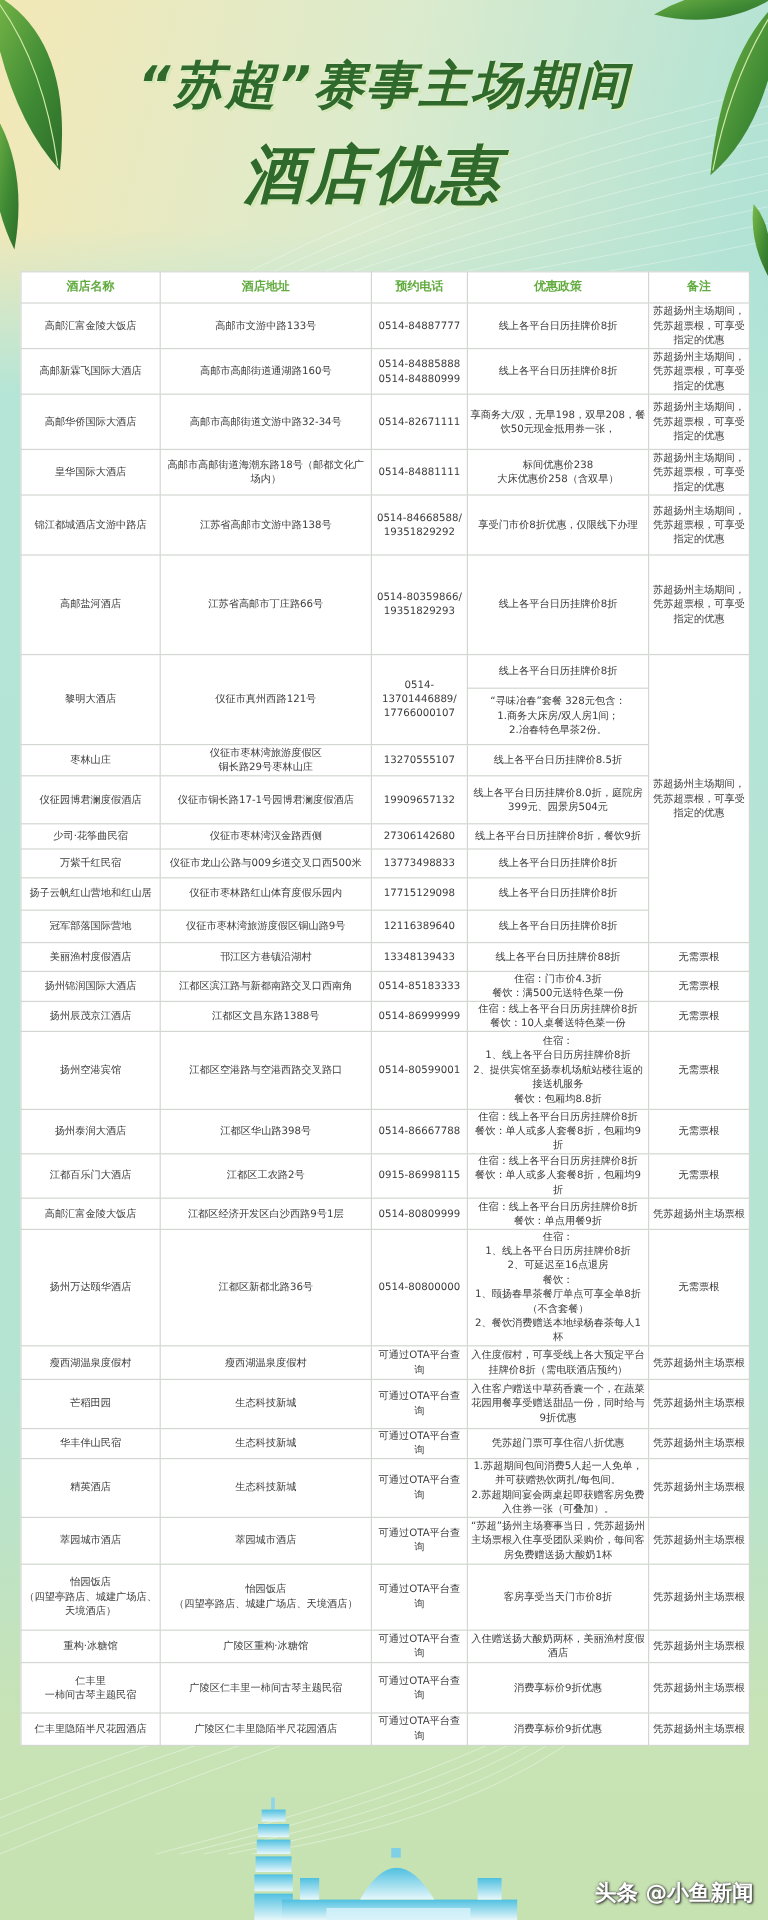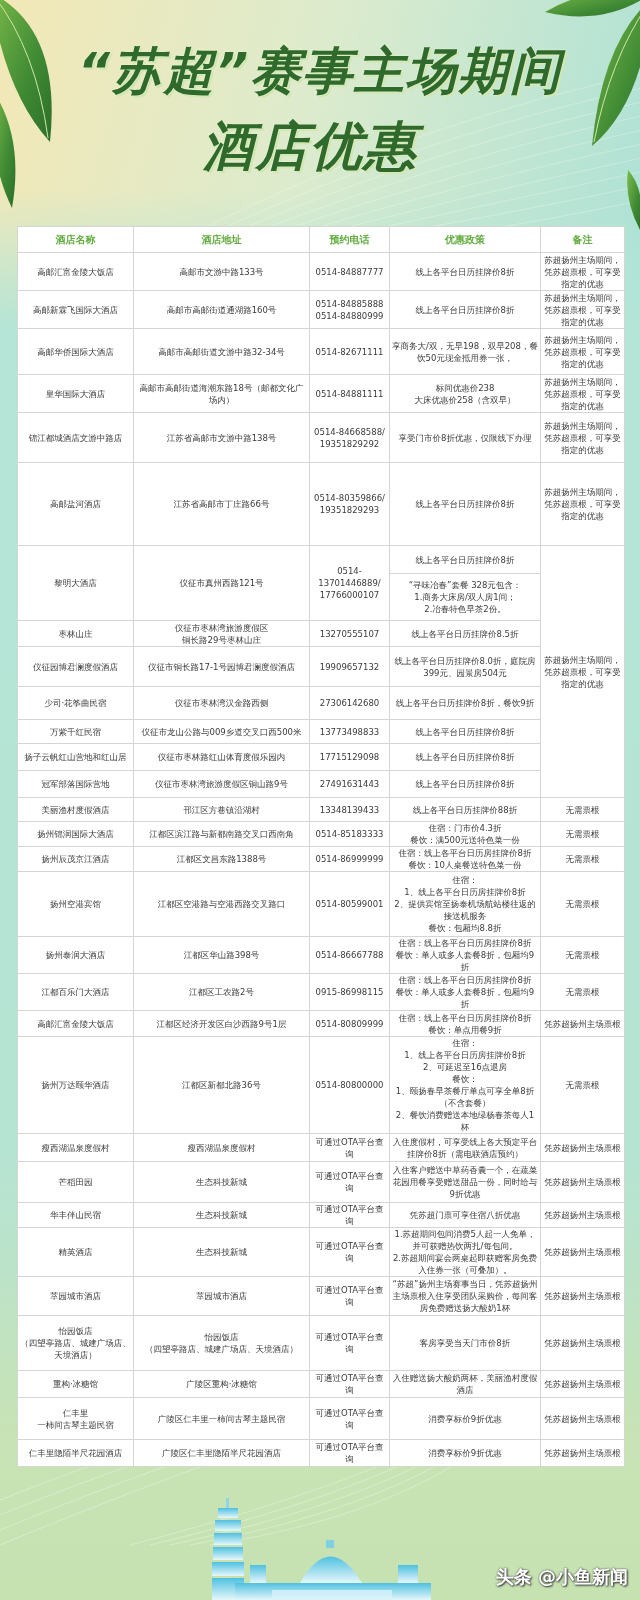--- a/index.html
+++ b/index.html
@@ -10,21 +10,21 @@
       linear-gradient(180deg, rgba(200,228,182,0) 0px, rgba(200,228,182,0) 1280px, #c8e3b5 1440px, #c6e2b1 1600px),
       linear-gradient(180deg, rgba(182,230,216,0) 0px, rgba(182,230,216,0) 190px, #b4e5d7 330px, #b6e4d3 1150px, #bde3c6 1300px),
       linear-gradient(105deg, #f3e8b6 0%, #dcebcd 32%, #abe1d6 68%, #8ed7cf 100%);
   }
   .deco { position:absolute; left:0; top:0; width:640px; height:1600px; pointer-events:none; }
   .title {
     position:absolute; left:0; width:640px; text-align:center;
     color:#2f6a2c; font-weight:900; font-style:italic; white-space:nowrap;
     text-shadow: 0 0 2px #eaf6d6, 2px 2px 0 #cfe6b0;
   }
-  .t1 { top:42px; font-size:50px; line-height:58px; letter-spacing:2px; }
+  .t1 { top:42px; font-size:42px; line-height:58px; letter-spacing:2px; }
   .t2 { top:116px; font-size:52px; line-height:60px; letter-spacing:2px; padding-right:20px; box-sizing:border-box; }
 
   .tbl {
     position:absolute; left:17px; top:226px; width:607px;
     border-collapse:collapse; table-layout:fixed; background:#ffffff;
     font-size:8.5px; line-height:12px; color:#3b3b3b;
   }
   .tbl th, .tbl td {
     border:1px solid #d2d7d2; text-align:center; vertical-align:middle;
     padding:0 2px; white-space:pre-line; overflow:hidden; word-break:break-all;
@@ -199,42 +199,42 @@
 铜长路29号枣林山庄</td>
         <td class="ph">13270555107</td>
         <td>线上各平台日历挂牌价8.5折</td>
       </tr>
       <tr style="height:40px">
         <td>仪征园博君澜度假酒店</td>
         <td>仪征市铜长路17-1号园博君澜度假酒店</td>
         <td class="ph">19909657132</td>
         <td>线上各平台日历挂牌价8.0折，庭院房399元、园景房504元</td>
       </tr>
-      <tr style="height:33px">
+      <tr style="height:21px">
         <td>少司·花筝曲民宿</td>
         <td>仪征市枣林湾汉金路西侧</td>
         <td class="ph">27306142680</td>
         <td>线上各平台日历挂牌价8折，餐饮9折</td>
       </tr>
       <tr style="height:24px">
         <td>万紫千红民宿</td>
         <td>仪征市龙山公路与009乡道交叉口西500米</td>
         <td class="ph">13773498833</td>
         <td>线上各平台日历挂牌价8折</td>
       </tr>
       <tr style="height:27px">
         <td>扬子云帆红山营地和红山居</td>
         <td>仪征市枣林路红山体育度假乐园内</td>
         <td class="ph">17715129098</td>
         <td>线上各平台日历挂牌价8折</td>
       </tr>
       <tr style="height:27px">
         <td>冠军部落国际营地</td>
         <td>仪征市枣林湾旅游度假区铜山路9号</td>
-        <td class="ph">27491631443</td>
+        <td class="ph">12116389640</td>
         <td>线上各平台日历挂牌价8折</td>
       </tr>
       <tr style="height:24px">
         <td>美丽渔村度假酒店</td>
         <td>邗江区方巷镇沿湖村</td>
         <td class="ph">13348139433</td>
         <td>线上各平台日历挂牌价88折</td>
         <td>无需票根</td>
       </tr>
       <tr style="height:25px">

